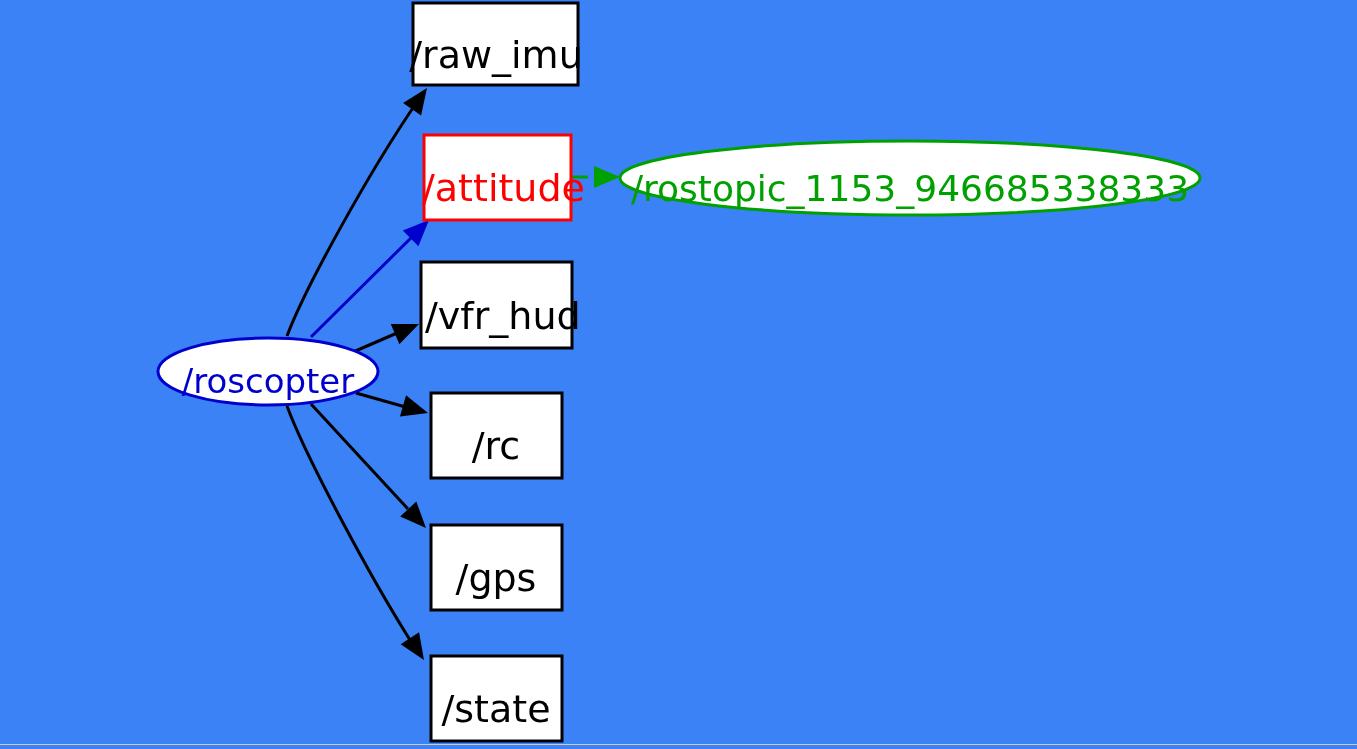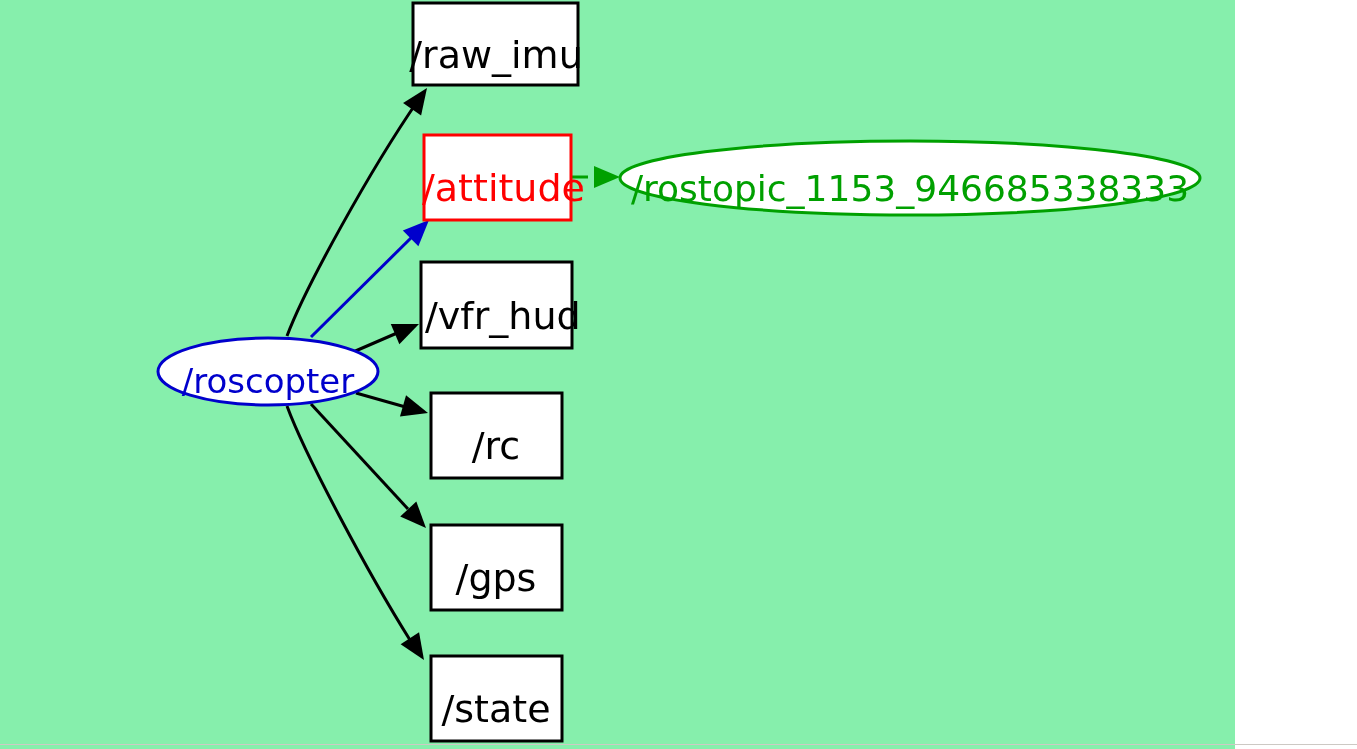--- a/index.html
+++ b/index.html
@@ -9,23 +9,23 @@
     background: #ffffff;
   }
   body {
     width: 1357px;
     height: 749px;
     overflow: hidden;
     font-family: "DejaVu Sans", sans-serif;
   }
   #graph-canvas {
     position: relative;
-    width: 1235px;
+    width: 1357px;
     height: 749px;
-    background: #86efac;
+    background: #3b82f6;
   }
   #graph-svg {
     position: absolute;
     top: 0;
     left: 0;
     width: 1357px;
     height: 749px;
   }
   .node-label {
     font-family: "DejaVu Sans", sans-serif;

